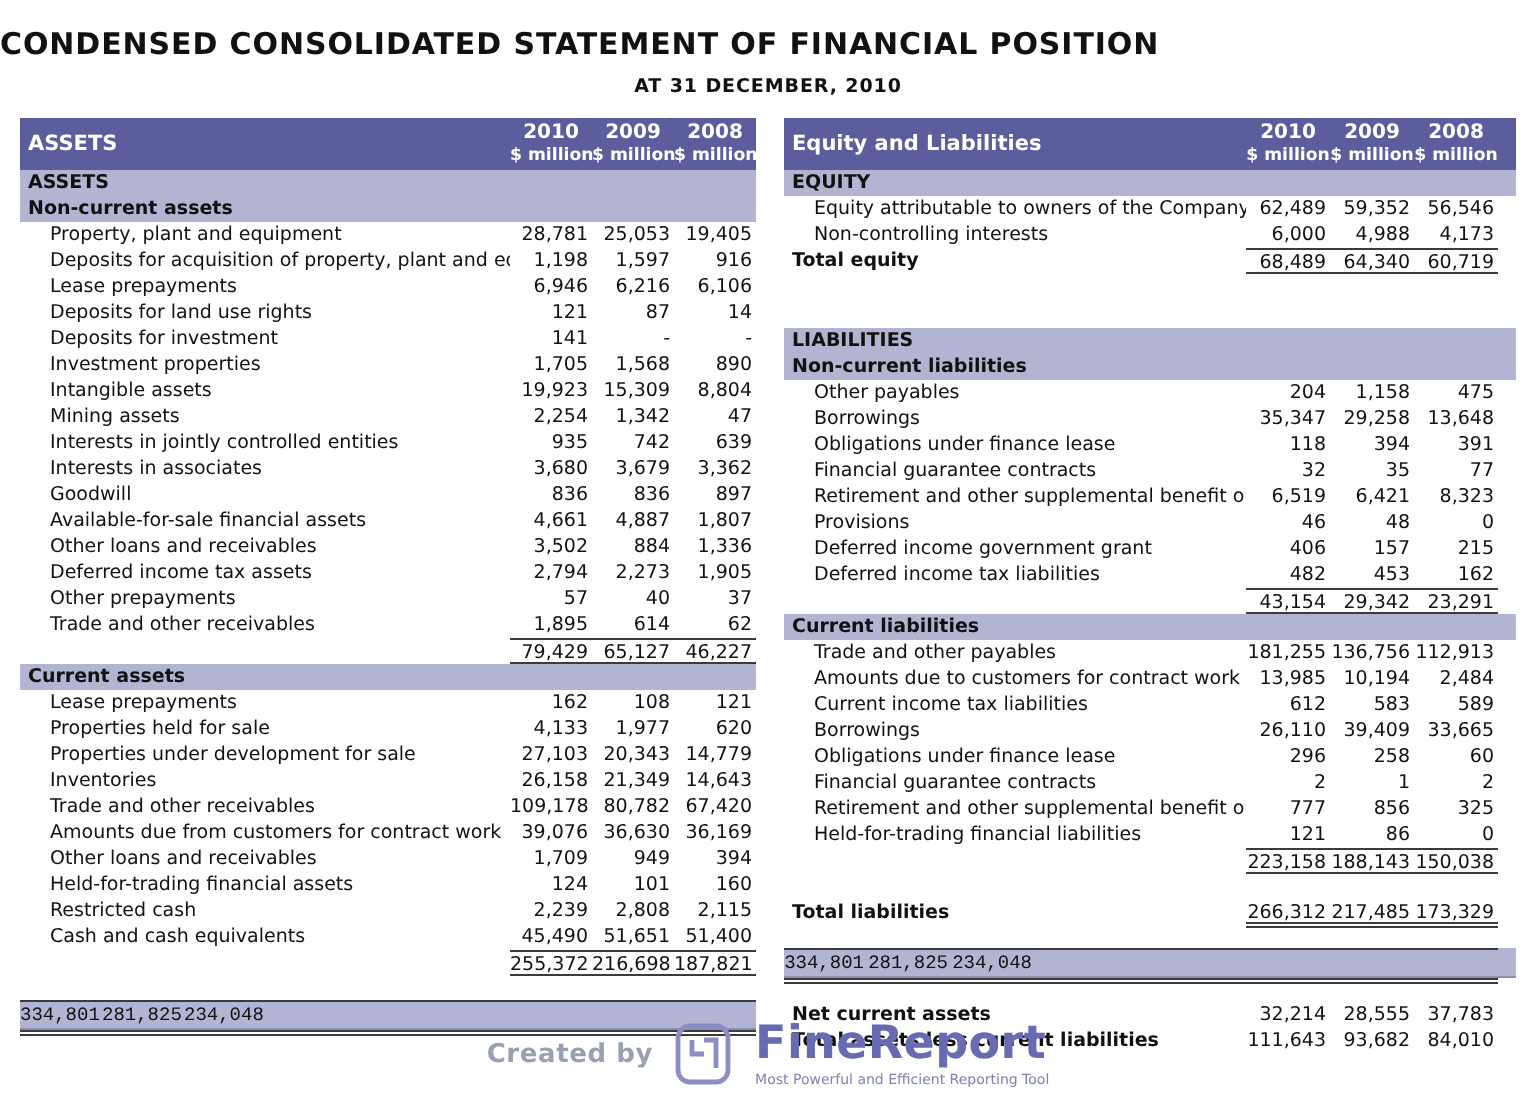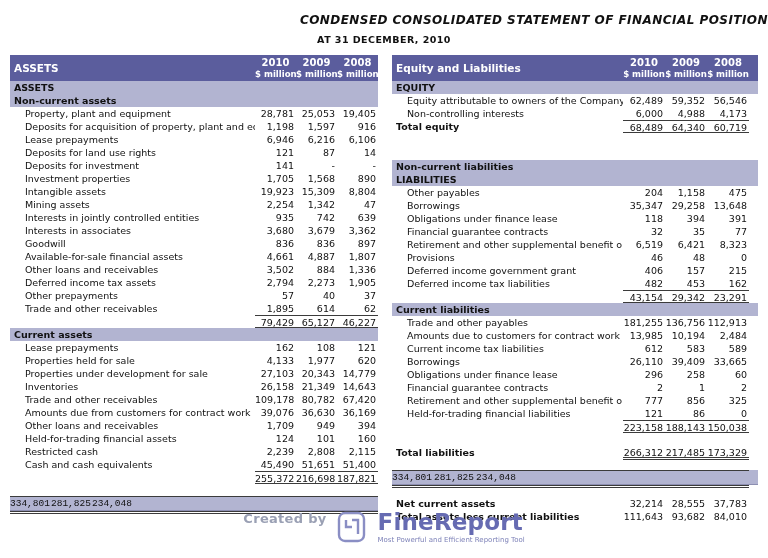--- a/index.html
+++ b/index.html
@@ -5,21 +5,21 @@
   :root{
     --header-bg:#5b5d9d; --band-bg:#b2b4d1; --rule:#3b3b3b; --band-edge:#8d8fb2;
     --brand:#666bb2; --muted:#9aa0b4; --tagline:#7e82b8;
   }
   *{margin:0;padding:0;box-sizing:border-box;}
   html,body{background:#e8e8e8;}
   .page{
     width:768px;height:558px;background:#ffffff;position:relative;overflow:hidden;
     font-family:"DejaVu Sans","Liberation Sans",sans-serif;color:#111;
   }
-  .title{padding-top:13px;text-align:right;font-size:12px;font-weight:bold;letter-spacing:.45px;font-style:italic;}
+  .title{padding-top:13px;text-align:left;font-size:15px;font-weight:bold;letter-spacing:.45px;}
   .subtitle{margin-top:7px;text-align:center;font-size:9.5px;font-weight:bold;letter-spacing:.45px;}
   .tables{display:flex;margin-top:10px;padding:0 10px;gap:14px;align-items:flex-start;}
   .ftable{width:368px;font-size:9.5px;}
   .ftable.right{width:366px;}
 
   .thead{display:flex;height:26px;background:var(--header-bg);color:#fff;align-items:center;}
   .hlabel{flex:1;padding-left:4px;font-weight:bold;font-size:10.5px;white-space:nowrap;}
   .hnums{display:flex;}
   .hcol{width:41px;text-align:center;overflow:visible;}
   .right .hcol{width:42px;}
@@ -41,21 +41,21 @@
   .row.subtotal .nums,.row.total .nums{border-top:1px solid var(--rule);border-bottom:1px solid var(--rule);}
   .row.grand{height:15px;}
   .row.grand .lbl,.row.grand .num{line-height:15px;}
   .row.grand .nums{border-bottom:3px double var(--rule);}
   .row.grand-band{height:15px;background:var(--band-bg);border-bottom:1px solid var(--band-edge);flex-direction:column;}
   .row.grand-band .lbl,.row.grand-band .num{line-height:14px;}
   .row.grand-band .nums{border-top:1px solid var(--rule);border-bottom:3px double var(--rule);font-family:Liberation Mono, monospace;}
 
   .gap{width:100%;}
 
-  .footer{position:absolute;left:0;right:0;bottom:14px;display:flex;justify-content:center;gap:10px;}
+  .footer{position:absolute;left:0;right:0;bottom:14px;display:flex;justify-content:center;align-items:center;gap:10px;}
   .created-by{font-size:13px;font-weight:bold;color:var(--muted);letter-spacing:.3px;}
   .logo{display:inline-flex;}
   .brand-block{display:flex;flex-direction:column;line-height:1;}
   .brand{font-size:23px;font-weight:bold;color:var(--brand);letter-spacing:.2px;}
   .tagline{font-size:7px;color:var(--tagline);margin-top:3px;}
 </style>
 </head>
 <body>
 
 <div class="page">
@@ -364,24 +364,24 @@
         <div class="row total">
           <div class="lbl">Total equity</div>
           <div class="nums">
             <div class="num">68,489</div>
             <div class="num">64,340</div>
             <div class="num">60,719</div>
           </div>
         </div>
         <div class="gap" style="height: 27px;"></div>
         <div class="row band">
+          <div class="lbl">LIABILITIES</div>
+        </div>
+        <div class="row band">
           <div class="lbl">Non-current liabilities</div>
-        </div>
-        <div class="row band">
-          <div class="lbl">LIABILITIES</div>
         </div>
         <div class="row item">
           <div class="lbl">Other payables</div>
           <div class="nums">
             <div class="num">204</div>
             <div class="num">1,158</div>
             <div class="num">475</div>
           </div>
         </div>
         <div class="row item">

